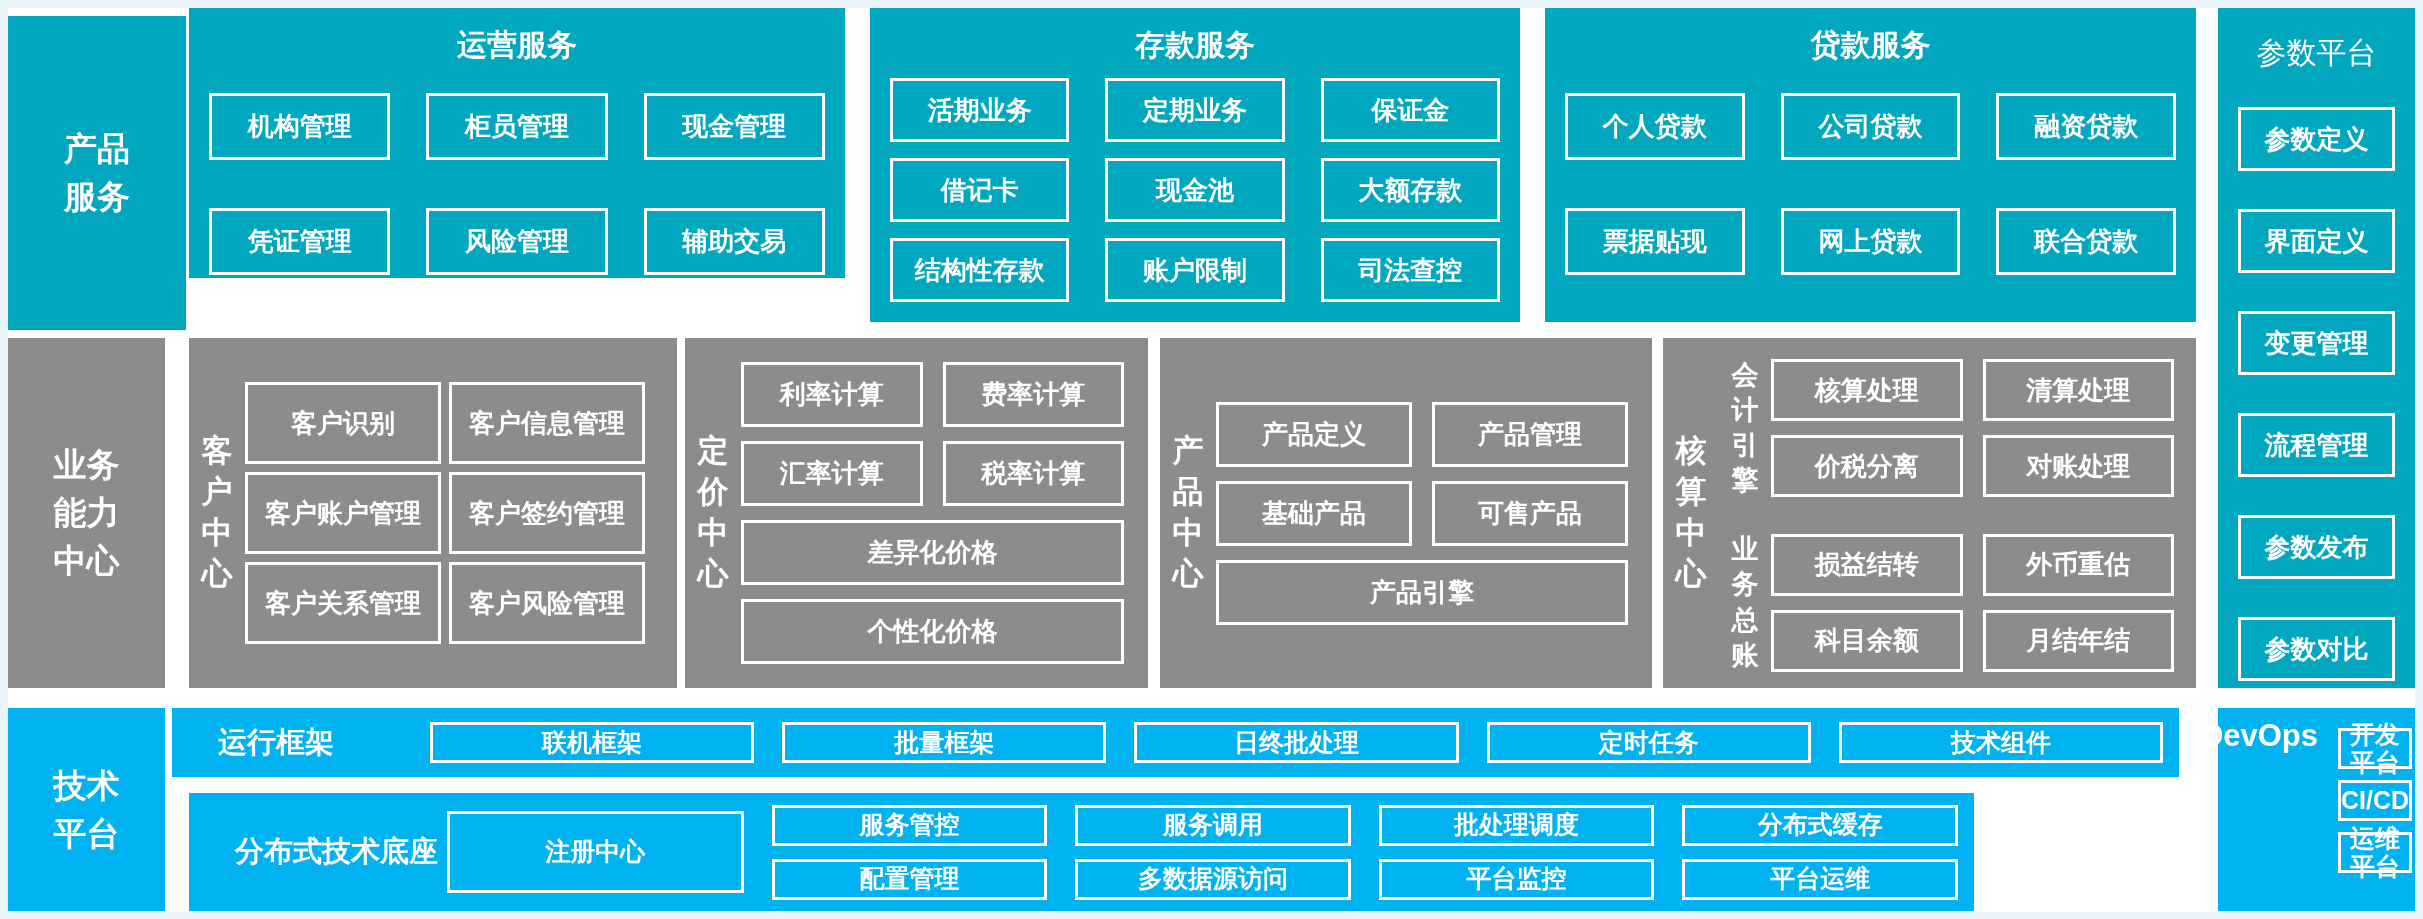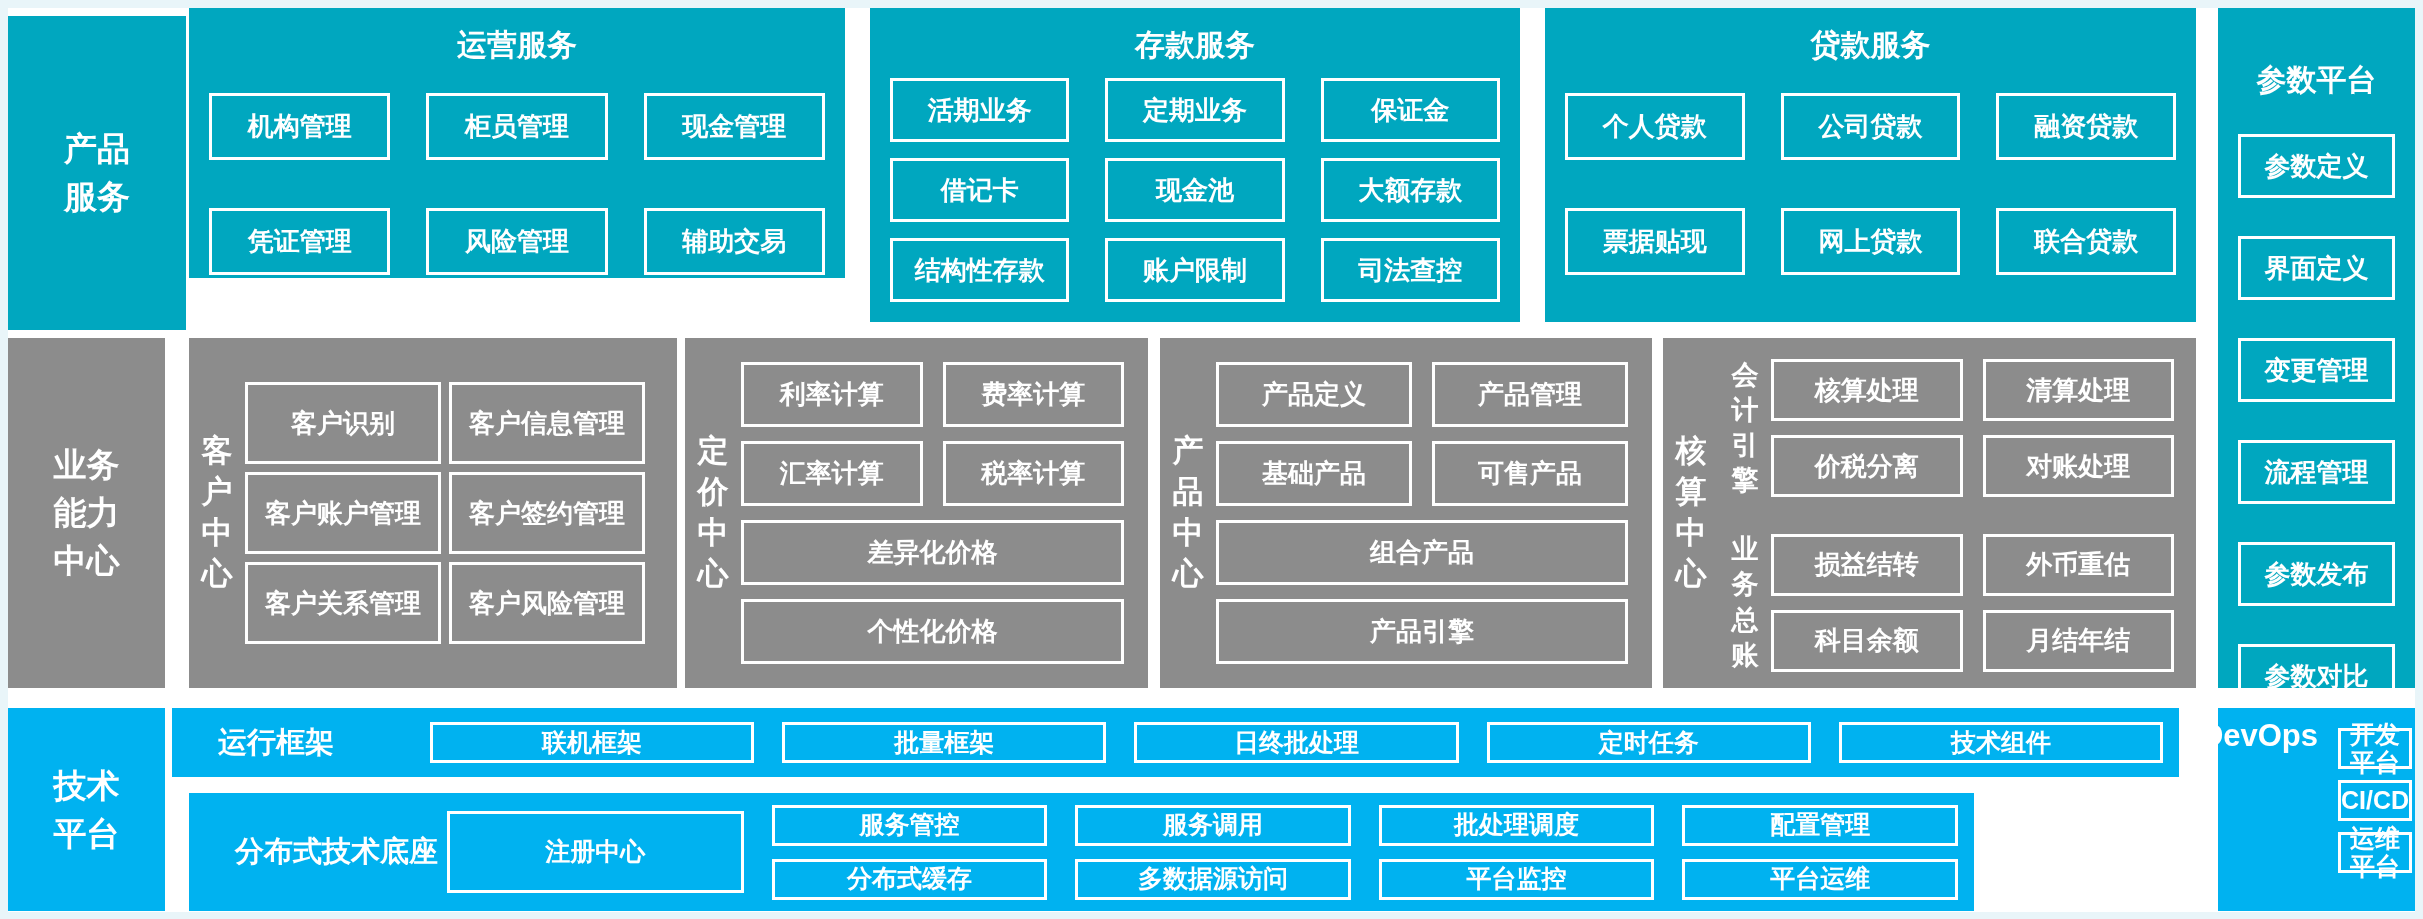--- a/index.html
+++ b/index.html
@@ -30,21 +30,21 @@
     display:flex;align-items:center;justify-content:center;
     font-size:33px;font-weight:bold;text-align:center;
     white-space:pre-line;line-height:1.45;
   }
 
   
   .svc-title{
     text-align:center;font-size:30px;font-weight:bold;
     padding-top:17px;height:70px;
   }
-  .pp-title{text-align:center;font-size:30px;font-weight:bold;padding-top:25px;margin-top:27px;}
+  .pp-title{text-align:center;font-size:30px;font-weight:normal;padding-top:25px;}
 
   
   .node{
     border:3px solid var(--box-border);
     display:flex;align-items:center;justify-content:center;
     font-size:26px;font-weight:bold;text-align:center;
     line-height:1.1;
   }
 
   
@@ -204,21 +204,20 @@
 
     <div class="blk grayb cap" style="left:1152px;top:330px;width:492px;height:350px;">
       <div class="vlabel mainlabel">
         <div class="vtext">产品中心</div>
       </div>
       <div class="grid2 g-price">
         <div class="node">产品定义</div>
         <div class="node">产品管理</div>
         <div class="node">基础产品</div>
         <div class="node">可售产品</div>
-        <div class="node wide">组合产品</div>
         <div class="node wide">产品引擎</div>
       </div>
     </div>
 
     <div class="blk grayb cap" style="left:1655px;top:330px;width:533px;height:350px;">
       <div class="vlabel mainlabel">
         <div class="vtext">核算中心</div>
       </div>
       <div class="acct-col">
         <div class="acct-group">
@@ -259,22 +258,22 @@
 
     <div class="blk blueb bar" style="left:181px;top:785px;width:1785px;height:118px;">
       <div class="bar-label">分布式技术底座</div>
       <div class="reg-wrap">
         <div class="node">注册中心</div>
       </div>
       <div class="dist-grid">
         <div class="node">服务管控</div>
         <div class="node">服务调用</div>
         <div class="node">批处理调度</div>
+        <div class="node">分布式缓存</div>
         <div class="node">配置管理</div>
-        <div class="node">分布式缓存</div>
         <div class="node">多数据源访问</div>
         <div class="node">平台监控</div>
         <div class="node">平台运维</div>
       </div>
     </div>
 
     <div class="blk blueb devops" style="left:2210px;top:700px;width:197px;height:203px;">
       <div class="devops-title">DevOps</div>
       <div class="devops-list">
         <div class="node">开发平台</div>

